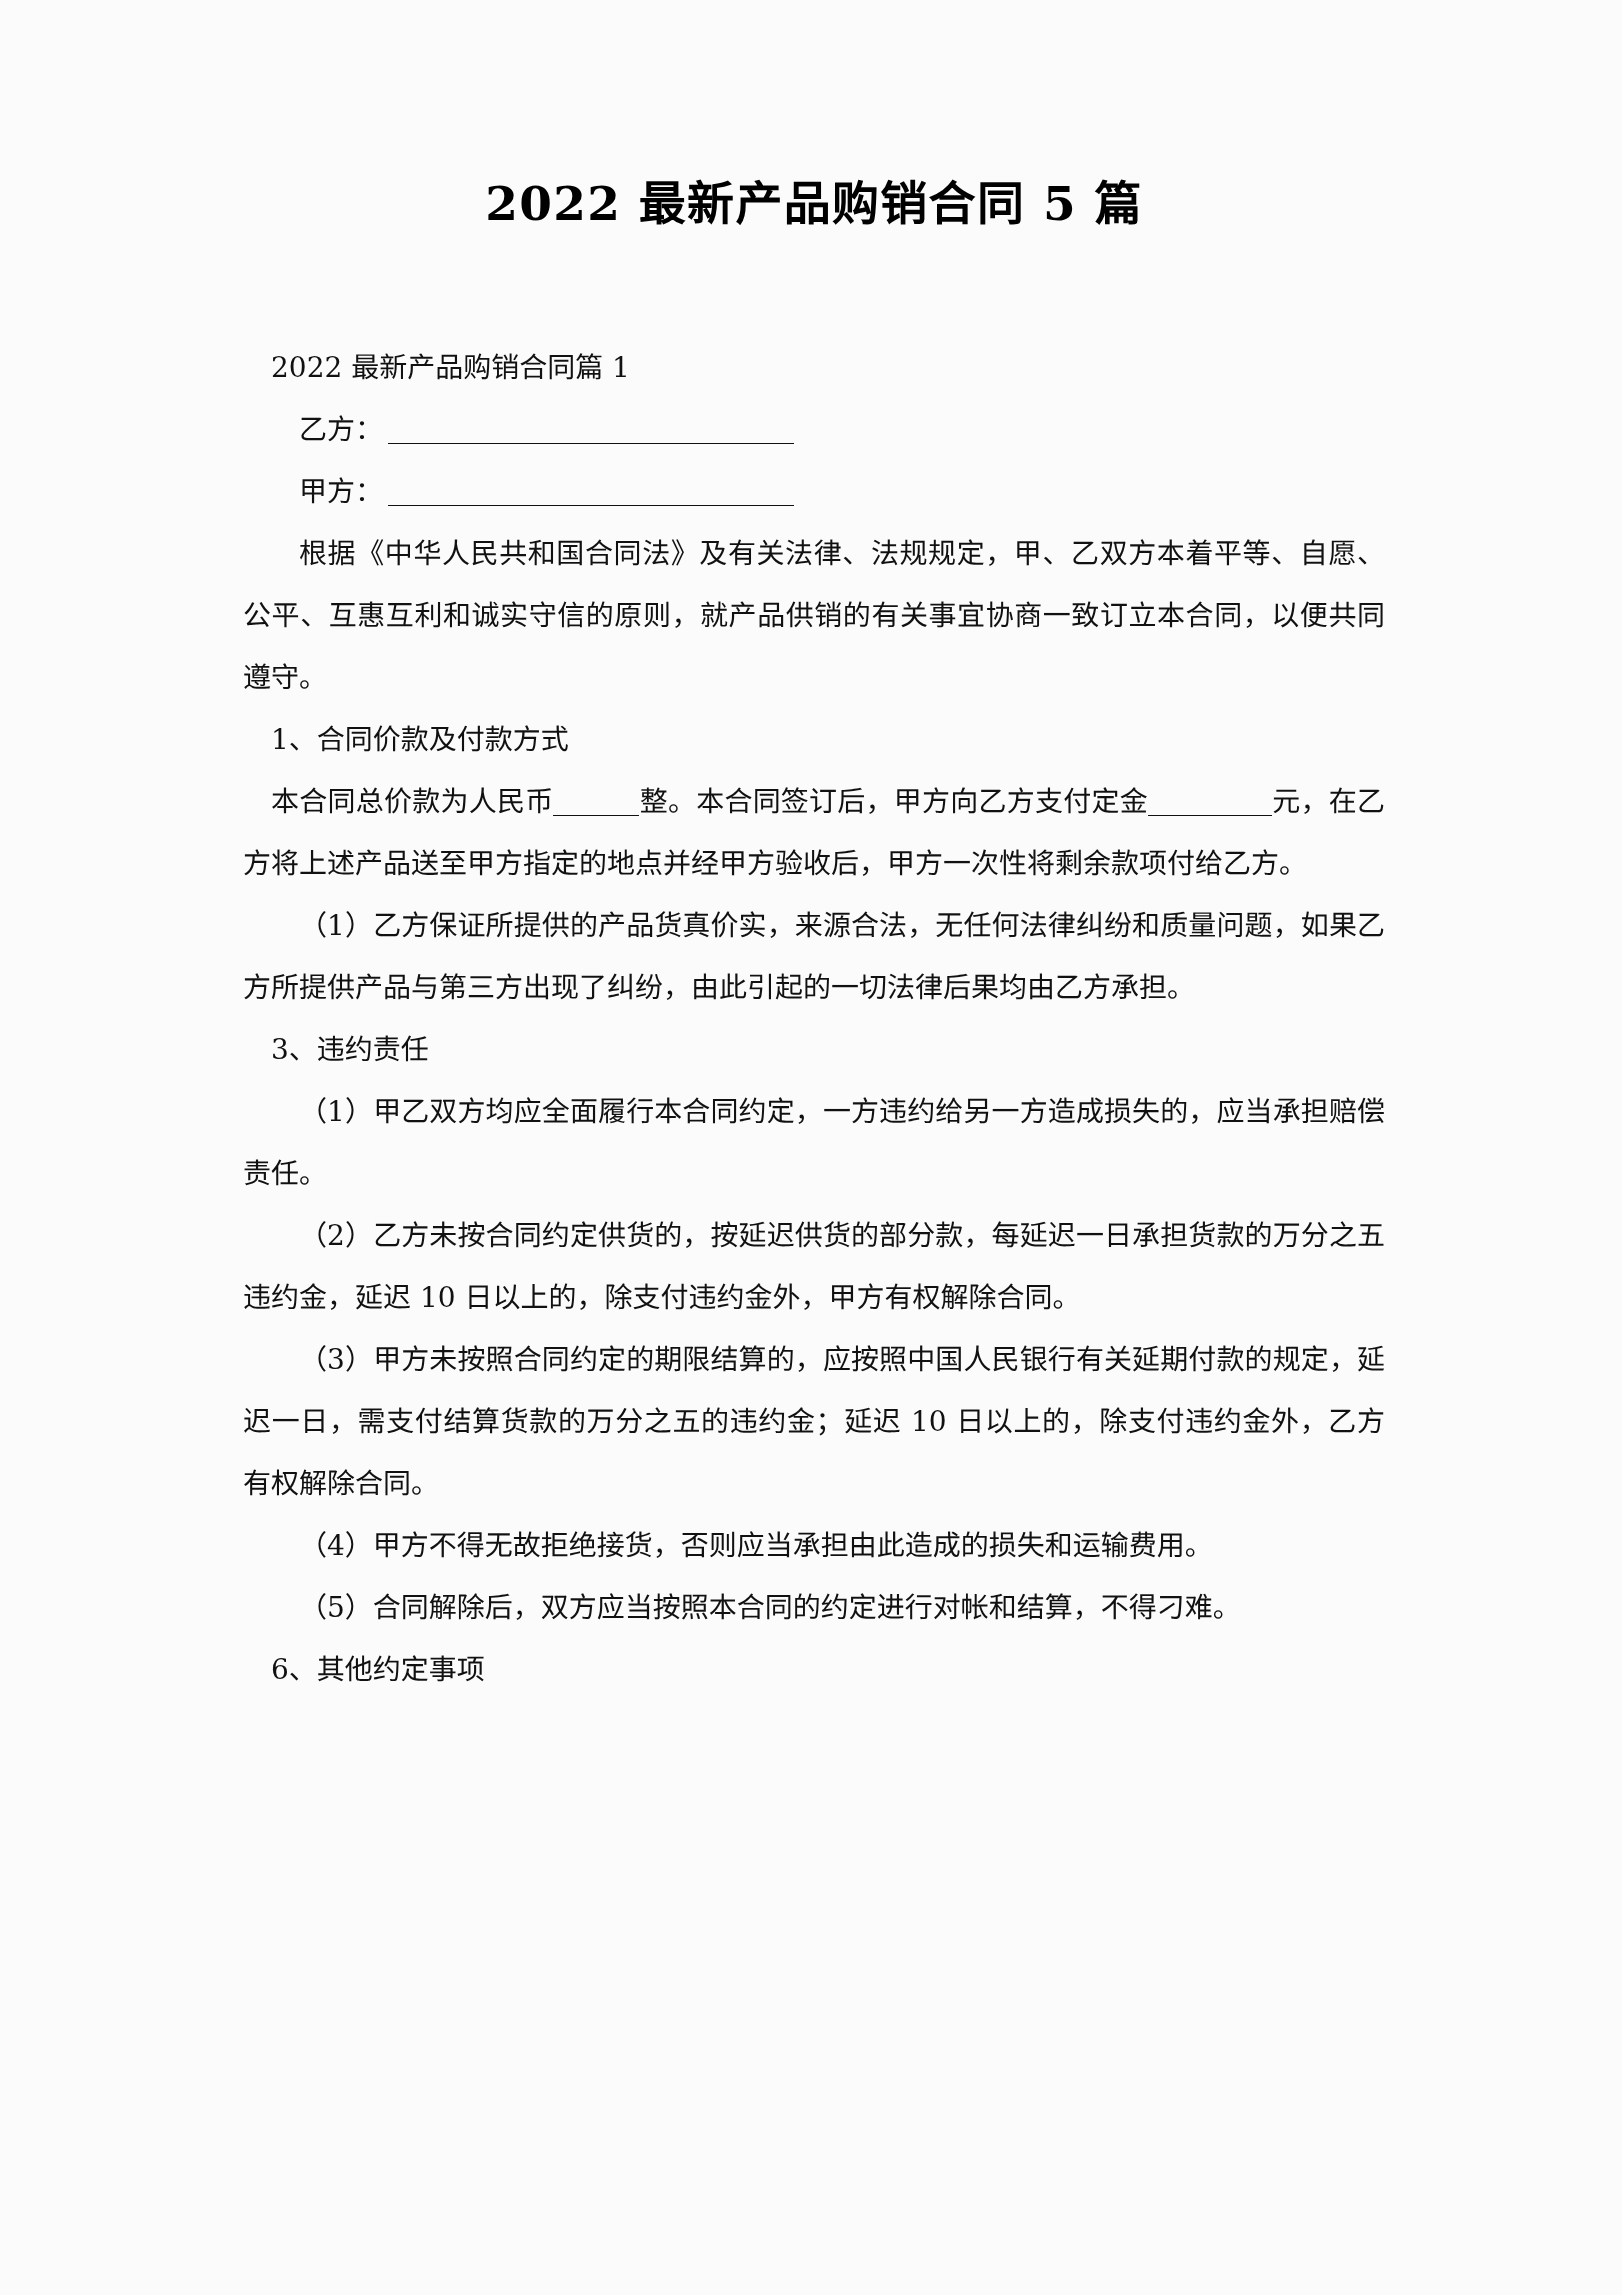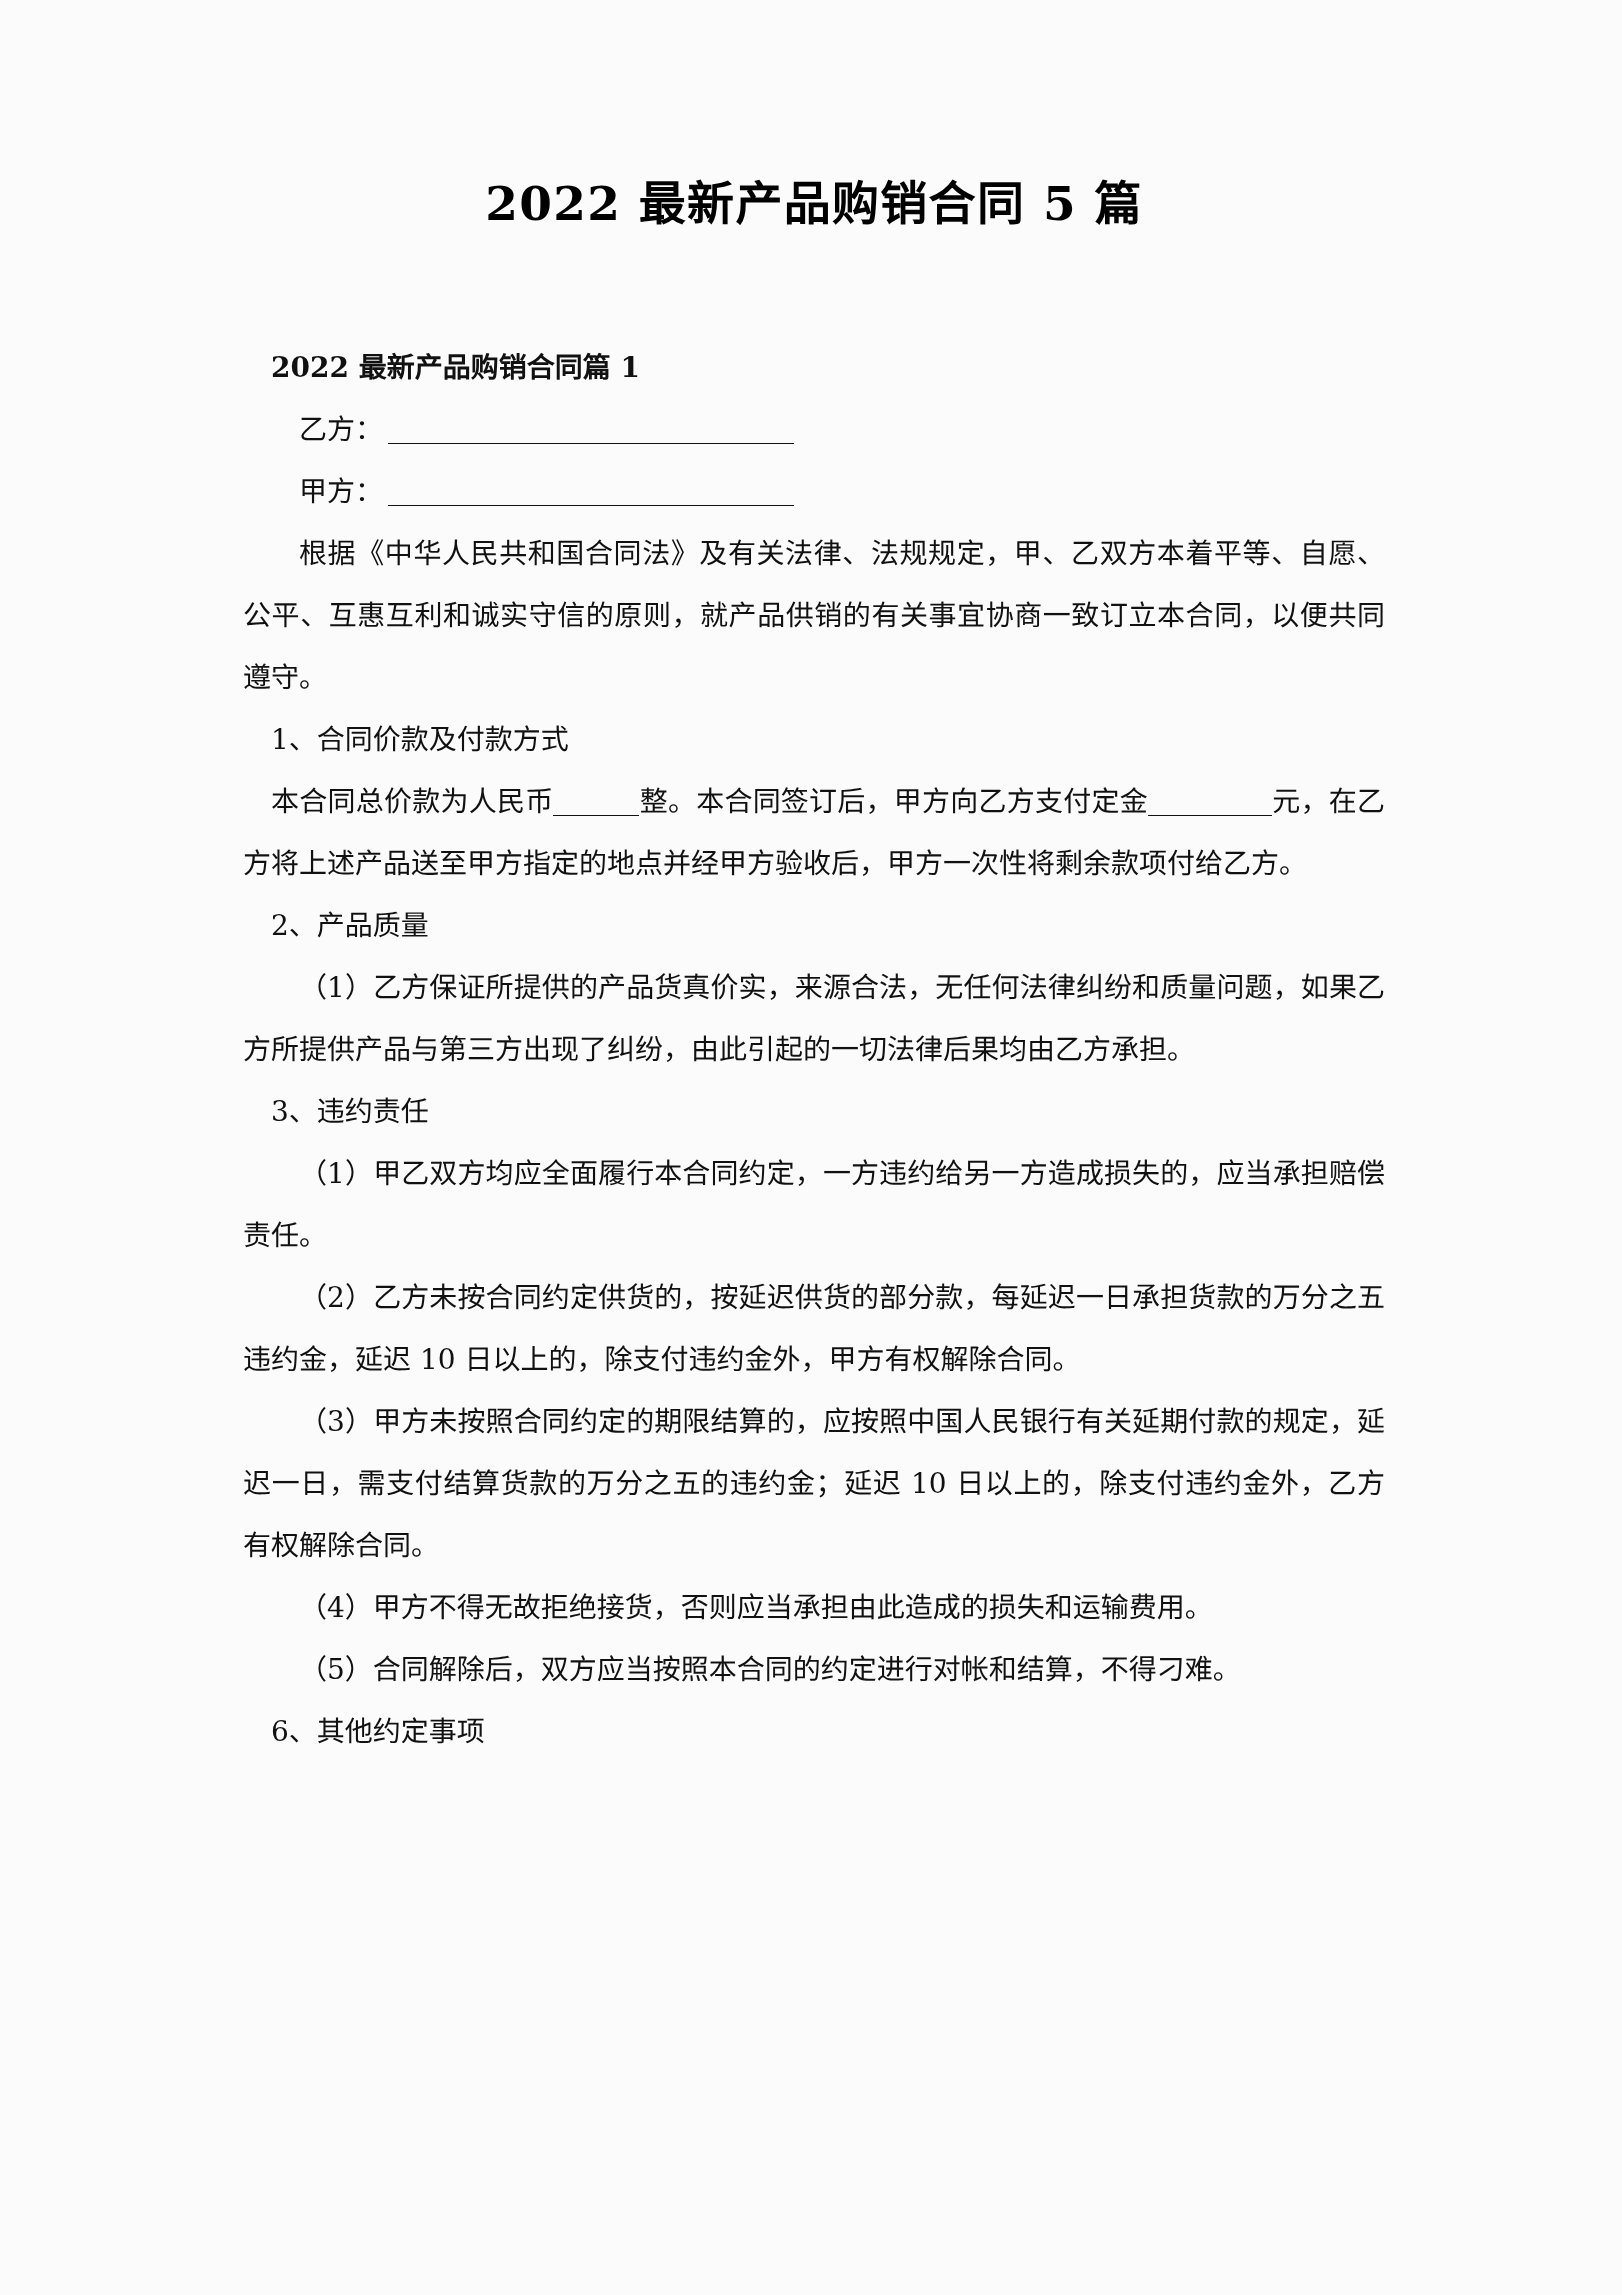--- a/index.html
+++ b/index.html
@@ -53,21 +53,21 @@
     margin: 0;
     text-align: justify;
     text-justify: inter-ideograph;
     color: #111;
     word-break: break-all;
   }
   .indent  { text-indent: 56px; }
   .indent-half { text-indent: 28px; }
 
   
-  .sp-subtitle { margin-top: 107px; font-weight: bold; }
+  .sp-subtitle { margin-top: 107px; }
 
   
   .field-row {
     font-size: 28px;
     line-height: 62px;
     margin: 0;
     text-indent: 56px;
     white-space: nowrap;
     color: #111;
   }
@@ -107,21 +107,20 @@
     </p>
 
     <p class="para indent">根据《中华人民共和国合同法》及有关法律、法规规定，甲、乙双方本着平等、自愿、公平、互惠互利和诚实守信的原则，就产品供销的有关事宜协商一致订立本合同，以便共同遵守。</p>
 
     <p class="para indent-half">1、合同价款及付款方式</p>
 
     <p class="para indent-half">
       <span>本合同总价款为人民币</span><span class="blank blank-a"></span><span>整。本合同签订后，甲方向乙方支付定金</span><span class="blank blank-b"></span><span>元，在乙方将上述产品送至甲方指定的地点并经甲方验收后，甲方一次性将剩余款项付给乙方。</span>
     </p>
 
-    <p class="para indent-half">2、产品质量</p>
 
     <p class="para indent">（1）乙方保证所提供的产品货真价实，来源合法，无任何法律纠纷和质量问题，如果乙方所提供产品与第三方出现了纠纷，由此引起的一切法律后果均由乙方承担。</p>
 
 
     <p class="para indent-half">3、违约责任</p>
 
     <p class="para indent">（1）甲乙双方均应全面履行本合同约定，一方违约给另一方造成损失的，应当承担赔偿责任。</p>
 
     <p class="para indent">（2）乙方未按合同约定供货的，按延迟供货的部分款，每延迟一日承担货款的万分之五违约金，延迟 10 日以上的，除支付违约金外，甲方有权解除合同。</p>
 

